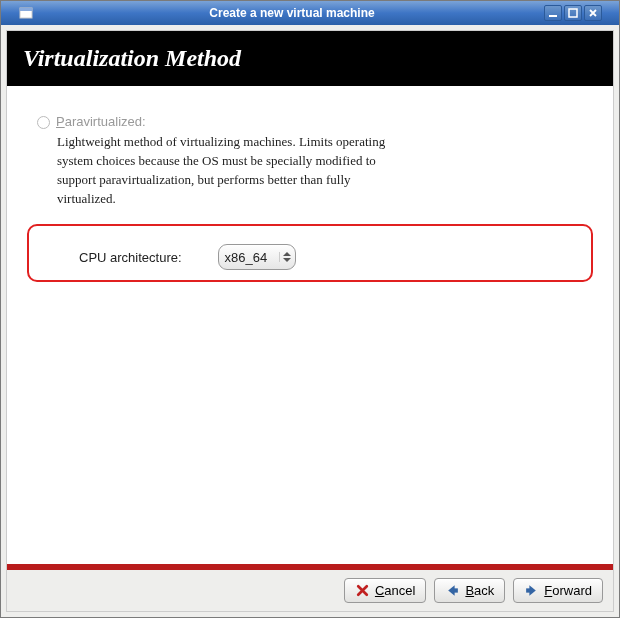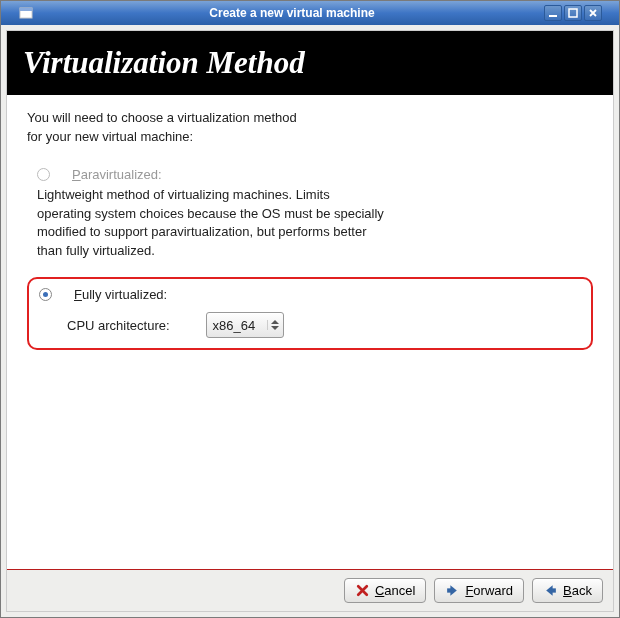--- a/index.html
+++ b/index.html
@@ -51,21 +51,21 @@
   display: flex;
   flex-direction: column;
   background: #fff;
   border: 1px solid #ccc;
   margin: 5px;
 }
 .header {
   background: #000;
   color: #fff;
   padding: 14px 16px;
-  font-size: 31px;
+  font-size: 24px;
   font-weight: bold;
   font-style: italic;
   font-family: serif;
 }
 .body {
   flex: 1;
   padding: 14px 20px;
   color: #222;
   overflow: auto;
 }
@@ -76,22 +76,22 @@
 .option {
   margin-top: 6px;
   padding: 8px 10px 10px 10px;
   border-radius: 10px;
 }
 .option.highlighted {
   border: 2px solid #e12020;
 }
 .option .head {
   display: flex;
-  align-items: center;
-  gap: 22px;
+  align-items: flex-end;
+  gap: 6px;
   margin-bottom: 4px;
 }
 .radio {
   width: 13px; height: 13px;
   border-radius: 50%;
   border: 1px solid #888;
   background: #fff;
   display: inline-flex;
   align-items: center;
   justify-content: center;
@@ -101,40 +101,42 @@
 .radio.checked::after {
   content: "";
   width: 5px; height: 5px;
   border-radius: 50%;
   background: #3b6fb8;
 }
 .opt-label { }
 .opt-label.disabled { color: #999; }
 .opt-label .ul { text-decoration: underline; }
 .opt-desc {
+  margin-left: 20px;
   line-height: 1.45;
   max-width: 350px;
+  font-family: Liberation Serif, serif;
 }
 .fields {
   margin-top: 10px;
-  margin-left: 28px;
+  margin-left: 40px;
   display: grid;
   grid-template-columns: auto auto;
   column-gap: 6px;
   row-gap: 10px;
   align-items: center;
   width: fit-content;
   gap: 36px;
 }
 .flabel { text-align: right; }
 .combo {
   display: inline-flex;
   align-items: center;
   border: 1px solid #999;
-  border-radius: 3px;
+  border-radius: 9px;
   background: linear-gradient(to bottom, #fefefe, #e6e6e6);
   height: 26px;
   padding: 0 4px 0 6px;
   min-width: 78px;
   box-shadow: inset 0 1px 0 #fff;
 }
 .combo .val { flex: 1; padding-right: 4px; }
 .combo .spin {
   width: 12px;
   display: flex;
@@ -144,21 +146,21 @@
   padding-left: 3px;
 }
 .combo .spin .tri {
   width: 0; height: 0;
   border-left: 4px solid transparent;
   border-right: 4px solid transparent;
 }
 .combo .spin .up { border-bottom: 4px solid #555; margin-bottom: 2px; }
 .combo .spin .down { border-top: 4px solid #555; }
 .footer {
-  border-top: 1px solid #b91c1c;
+  border-top: 6px solid #b91c1c;
   padding: 8px 10px;
   display: flex;
   justify-content: flex-end;
   gap: 8px;
   background: #eeeeec;
 }
 .btn {
   display: inline-flex;
   align-items: center;
   gap: 5px;
@@ -201,38 +203,30 @@
             <path d="M2 2 L8 8 M8 2 L2 8" stroke="#fff" stroke-width="1.8"></path>
           </svg>
         </div>
     </div>
   </div>
 
   <div class="content">
     <div class="header">Virtualization Method</div>
 
     <div class="body">
-      <div class="intro">
-        <div>You will need to choose a virtualization method</div>
-        <div>for your new virtual machine:</div>
-      </div>
 
       <div class="option">
         <div class="head">
           <span class="radio disabled"></span>
           <span class="opt-label disabled"><span class="ul">P</span><span>aravirtualized:</span></span>
         </div>
         <div class="opt-desc">Lightweight method of virtualizing machines. Limits operating system choices because the OS must be specially modified to support paravirtualization, but performs better than fully virtualized.</div>
       </div>
 
       <div class="option highlighted">
-        <div class="head">
-          <span class="radio checked"></span>
-          <span class="opt-label"><span class="ul">F</span><span>ully virtualized:</span></span>
-        </div>
 
         <div class="fields">
           <div class="flabel">CPU architecture:</div>
           <div class="combo">
             <span class="val">x86_64</span>
             <span class="spin">
                 <span class="tri up"></span>
                 <span class="tri down"></span>
               </span>
           </div>
@@ -245,30 +239,30 @@
         <span class="ico">
             <svg viewBox="0 0 14 14">
               <path d="M3 3 L11 11 M11 3 L3 11" stroke="#c02020" stroke-width="2.5" stroke-linecap="round"></path>
             </svg>
           </span>
         <span><span class="ul">C</span><span>ancel</span></span>
       </div>
       <div class="btn">
         <span class="ico">
             <svg viewBox="0 0 14 14">
+              <path d="M9 2 L3 7 L9 12 Z" fill="#3465a4"></path>
+              <rect x="8" y="5" width="4" height="4" fill="#3465a4"></rect>
+            </svg>
+          </span>
+        <span><span class="ul">B</span><span>ack</span></span>
+      </div>
+      <div class="btn">
+        <span class="ico">
+            <svg viewBox="0 0 14 14">
               <path d="M5 2 L11 7 L5 12 Z" fill="#3465a4"></path>
               <rect x="2" y="5" width="4" height="4" fill="#3465a4"></rect>
             </svg>
           </span>
         <span><span class="ul">F</span><span>orward</span></span>
       </div>
-      <div class="btn">
-        <span class="ico">
-            <svg viewBox="0 0 14 14">
-              <path d="M9 2 L3 7 L9 12 Z" fill="#3465a4"></path>
-              <rect x="8" y="5" width="4" height="4" fill="#3465a4"></rect>
-            </svg>
-          </span>
-        <span><span class="ul">B</span><span>ack</span></span>
-      </div>
     </div>
   </div>
 </div>
 
 </body></html>

